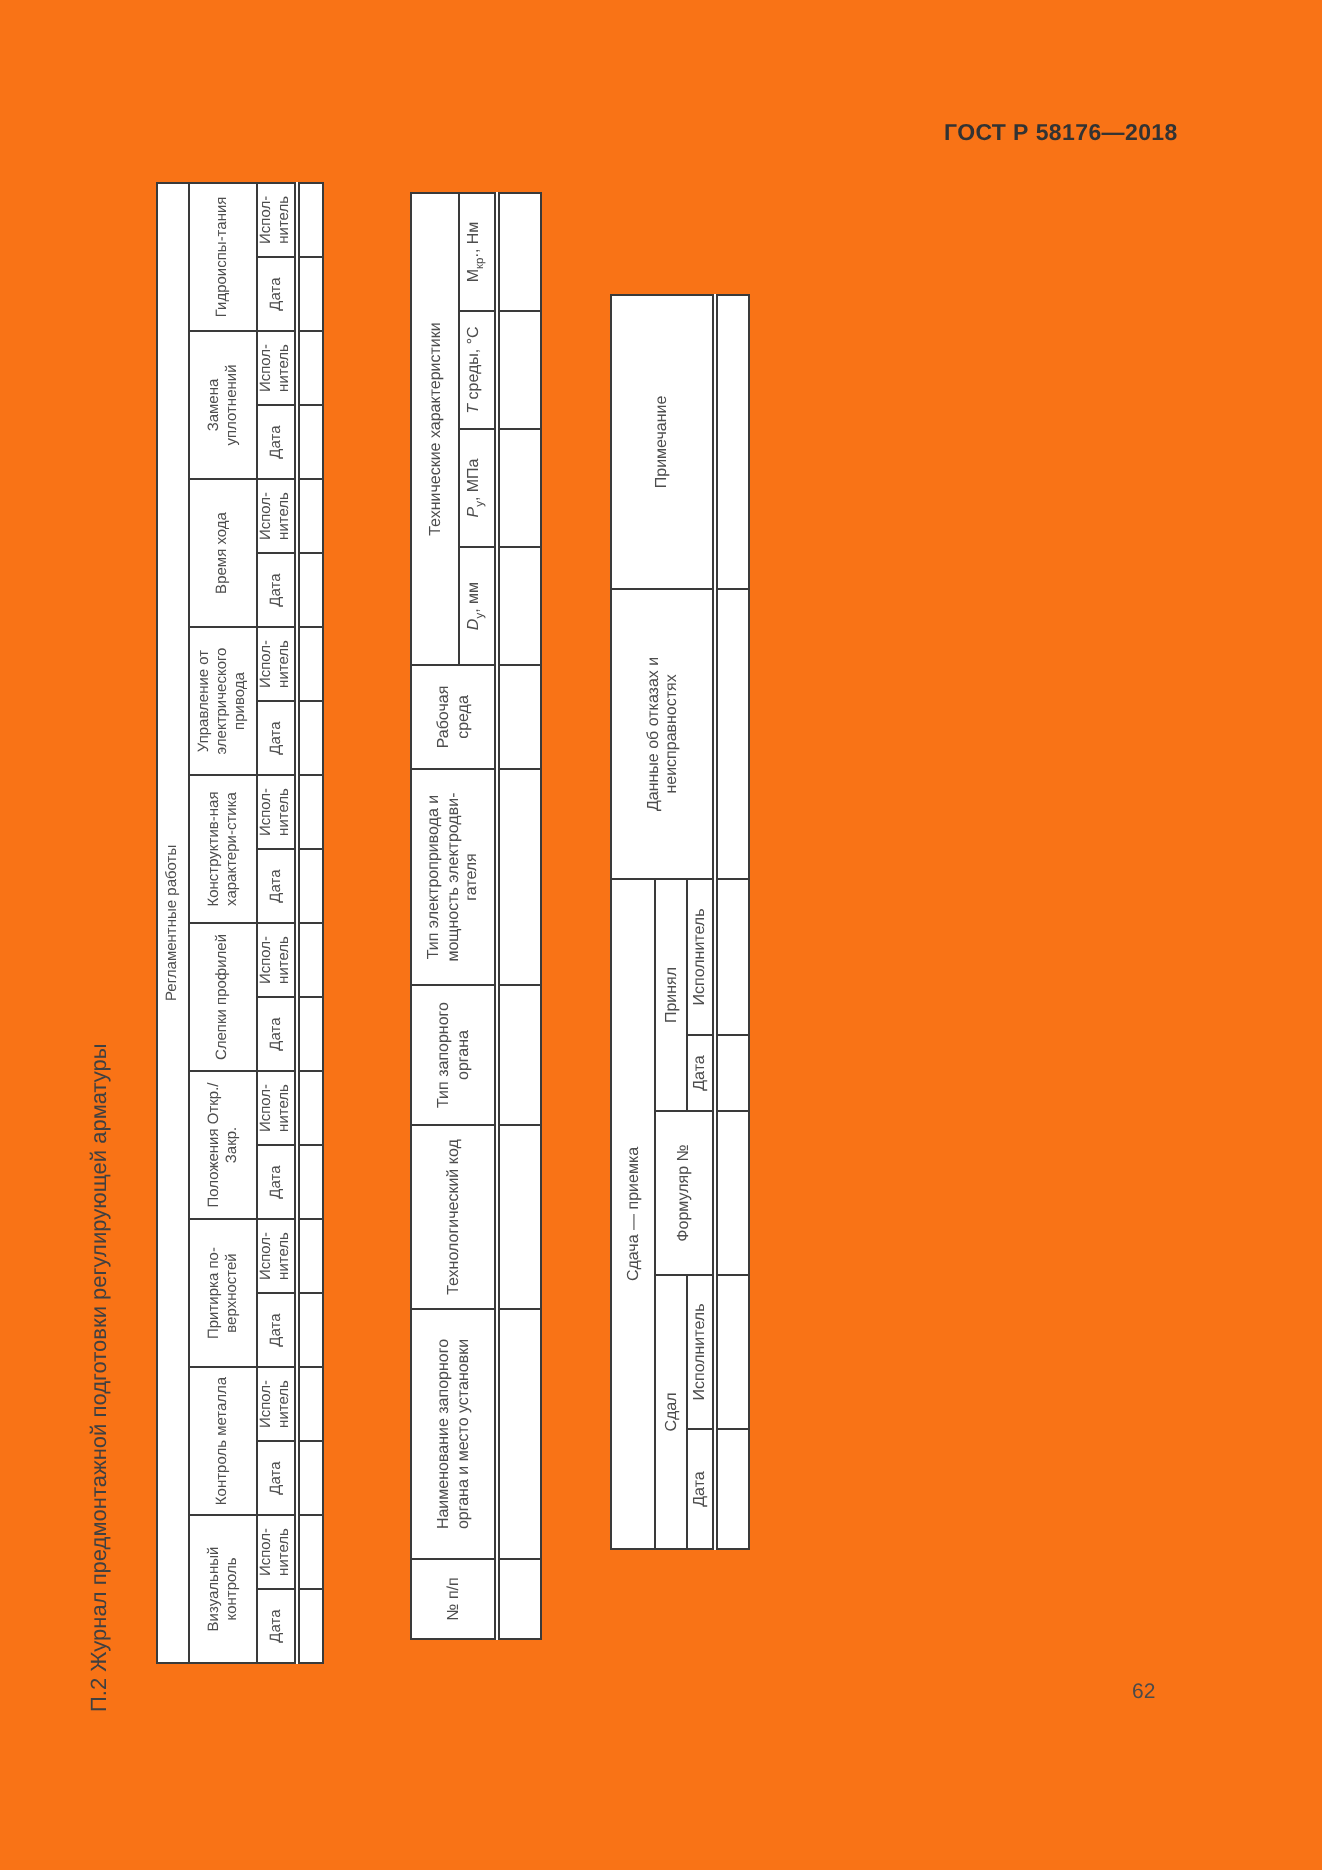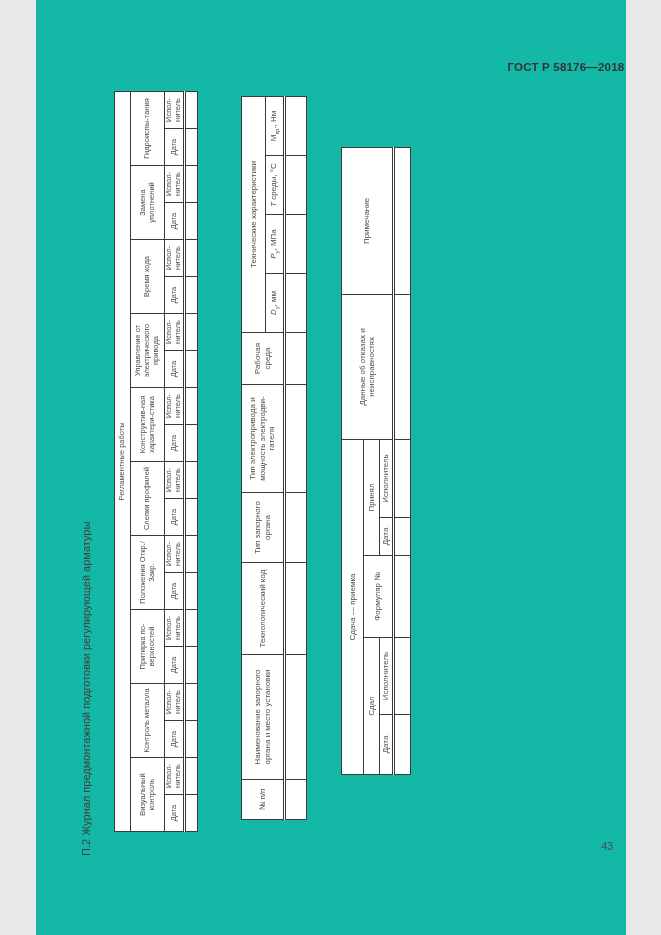--- a/index.html
+++ b/index.html
@@ -1,17 +1,17 @@
 <!DOCTYPE html>
 <html><head>
 <meta charset="utf-8">
 <style>
   html,body{margin:0;padding:0;background:#e8e8e8;}
   .page{
-    position:relative;width:590px;height:935px;background:#14b8a6;
+    position:relative;width:661px;height:935px;background:#f97316;
     font-family:"Liberation Sans", sans-serif;color:#454545;overflow:hidden;
     margin:0 auto;
   }
   .doc-code{
     position:absolute;left:472px;top:61px;width:112px;
     font-size:11.5px;font-weight:bold;color:#333;letter-spacing:.2px;white-space:nowrap;
   }
   .pagenum{position:absolute;left:566px;top:840px;font-size:10.5px;color:#4a4a4a;}
   .vtitle{
     position:absolute;left:44px;top:856px;width:356px;
@@ -231,15 +231,15 @@
         <td></td>
             <td></td>
         <td></td>
             <td></td>
         <td></td>
       </tr>
     </tbody>
       </table>
   </div>
 
-  <div class="pagenum">43</div>
+  <div class="pagenum">62</div>
 
 </div>
 
 </body></html>

